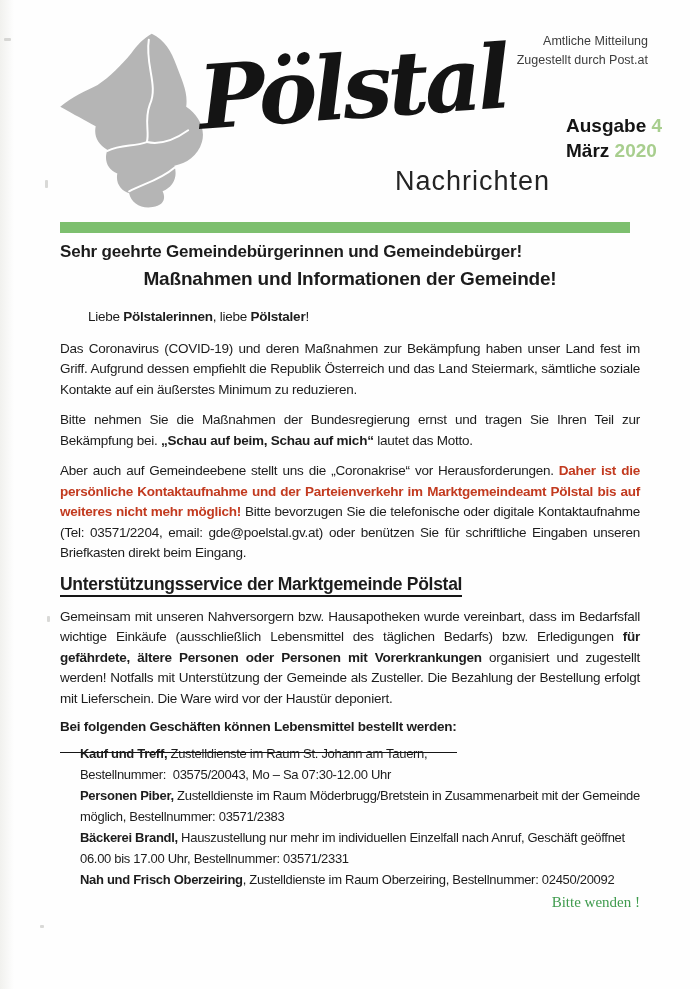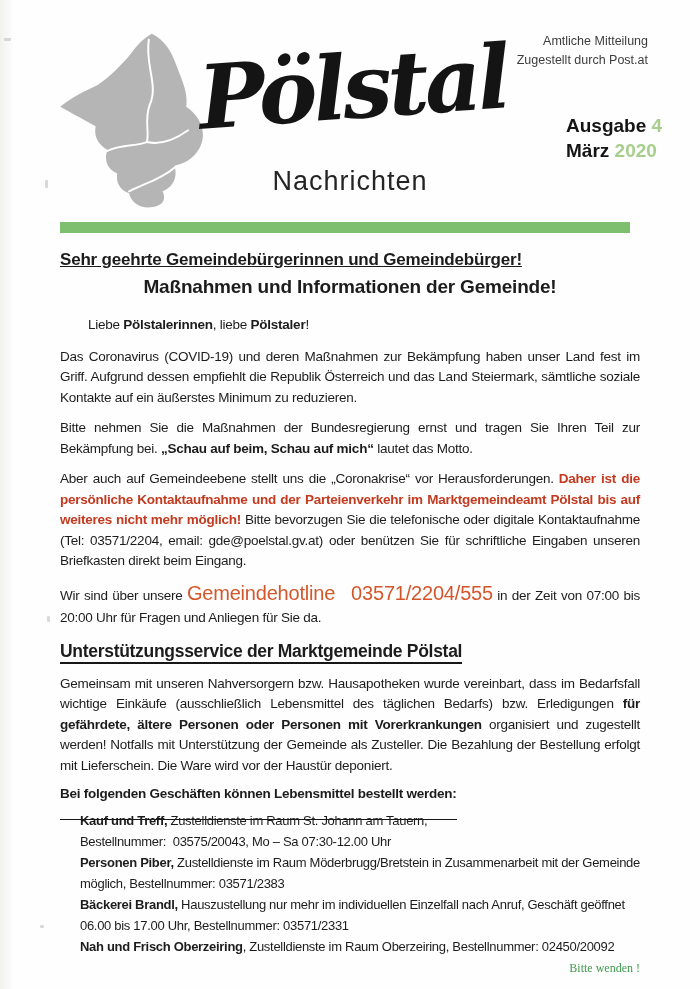--- a/index.html
+++ b/index.html
@@ -16,39 +16,39 @@
   
   .map{position:absolute;left:38px;top:26px;width:198px;height:182px;}
   .script-title{
     position:absolute;left:148px;top:22px;width:410px;height:140px;
     text-align:center;
     font-family:"DejaVu Serif",serif;font-style:italic;font-weight:700;
     font-size:88px;line-height:130px;letter-spacing:-4px;color:#141414;
     transform:rotate(-4deg);
   }
   .subtitle{
-    position:absolute;left:150px;top:166px;width:400px;text-align:center;
+    position:absolute;left:150px;top:166px;width:400px;text-align:right;
     font-size:27px;letter-spacing:1px;color:#242424;
   }
   .notice{
     position:absolute;right:52px;top:32px;text-align:right;
     font-size:12.5px;line-height:19px;color:#3d3d3d;
   }
   .issue-block{
     position:absolute;left:566px;top:113px;
     font-size:19px;font-weight:bold;line-height:25px;color:#141414;
     white-space:nowrap;
   }
   .green-val{color:#a8ce8e;}
   .green-bar{position:absolute;left:60px;top:222px;width:570px;height:11px;background:#7dbf6e;}
   
   .speck{position:absolute;background:#c4c4c2;opacity:.65;border-radius:1px;}
   
   .content{position:absolute;left:60px;top:242px;width:580px;}
-  .greeting{font-size:17px;font-weight:bold;margin:8px 0 6px 0;letter-spacing:-0.2px;text-decoration:underline;}
+  .greeting{font-size:17px;font-weight:bold;margin:0 0 6px 0;letter-spacing:-0.2px;}
   .headline{font-size:19px;font-weight:bold;text-align:center;margin:0 0 17px 0;letter-spacing:-0.2px;}
   p.body{
     font-size:13.5px;line-height:20.5px;letter-spacing:-0.25px;
     text-align:justify;margin:0 0 10px 0;
   }
   p.salutation{text-align:left;margin-bottom:11px;margin-left:28px;}
   .b{font-weight:bold;}
   .alert{color:#c23a1f;font-weight:bold;}
   .hotline{color:#d4572c;font-size:20px;letter-spacing:-0.2px;}
   .hotline-num{margin-left:16px;}
@@ -62,21 +62,21 @@
     font-size:13.5px;font-weight:bold;letter-spacing:-0.25px;margin:0 0 9px 0;
   }
   .lead-in span{border-bottom:1.5px solid #161616;padding-bottom:18px;}
   .shops{margin:0;padding:0 0 0 20px;list-style:none;}
   .shops li{
     font-size:13px;line-height:21px;letter-spacing:-0.3px;margin:0;
   }
   .shop-details{white-space:pre-wrap;text-align:right;}
   .footer-note{
     text-align:right;margin-top:4px;
-    font-family:"Liberation Serif",serif;font-size:12px;color:#3f9b4e;
+    font-family:"Liberation Serif",serif;font-size:15px;color:#3f9b4e;
   }
 </style>
 </head>
 <body>
 
 <div class="page">
 
   <div class="speck" style="left:4px;top:38px;width:7px;height:3px;"></div>
   <div class="speck" style="left:45px;top:180px;width:3px;height:8px;"></div>
   <div class="speck" style="left:47px;top:616px;width:3px;height:6px;"></div>
@@ -117,21 +117,20 @@
     <div class="headline">Maßnahmen und Informationen der Gemeinde!</div>
 
     <p class="body salutation"><span>Liebe </span><span class="b">Pölstalerinnen</span><span>, liebe </span><span class="b">Pölstaler</span><span>!</span></p>
 
     <p class="body">Das Coronavirus (COVID-19) und deren Maßnahmen zur Bekämpfung haben unser Land fest im Griff. Aufgrund dessen empfiehlt die Republik Österreich und das Land Steiermark, sämtliche soziale Kontakte auf ein äußerstes Minimum zu reduzieren.</p>
 
     <p class="body"><span>Bitte nehmen Sie die Maßnahmen der Bundesregierung ernst und tragen Sie Ihren Teil zur Bekämpfung bei. </span><span class="b">„Schau auf beim, Schau auf mich“</span><span> lautet das Motto.</span></p>
 
     <p class="body"><span>Aber auch auf Gemeindeebene stellt uns die „Coronakrise“ vor Herausforderungen. </span><span class="alert">Daher ist die persönliche Kontaktaufnahme und der Parteienverkehr im Marktgemeindeamt Pölstal bis auf weiteres nicht mehr möglich!</span><span> Bitte bevorzugen Sie die telefonische oder digitale Kontaktaufnahme (Tel: 03571/2204, email: gde@poelstal.gv.at) oder benützen Sie für schriftliche Eingaben unseren Briefkasten direkt beim Eingang.</span></p>
 
-    <p class="body hotline-line"><span>Wir sind über unsere </span><span class="hotline">Gemeindehotline</span><span class="hotline hotline-num">03571/2204/555</span><span> in der Zeit von 07:00 bis 20:00 Uhr für Fragen und Anliegen für Sie da.</span></p>
 
     <div class="section-heading"><span>Unterstützungsservice der Marktgemeinde Pölstal</span></div>
 
     <p class="body"><span>Gemeinsam mit unseren Nahversorgern bzw. Hausapotheken wurde vereinbart, dass im Bedarfsfall wichtige Einkäufe (ausschließlich Lebensmittel des täglichen Bedarfs) bzw. Erledigungen </span><span class="b">für gefährdete, ältere Personen oder Personen mit Vorerkrankungen</span><span> organisiert und zugestellt werden! Notfalls mit Unterstützung der Gemeinde als Zusteller. Die Bezahlung der Bestellung erfolgt mit Lieferschein. Die Ware wird vor der Haustür deponiert.</span></p>
 
     <div class="lead-in"><span>Bei folgenden Geschäften können Lebensmittel bestellt werden:</span></div>
 
     <ul class="shops">
       <li><span class="b">Kauf und Treff,</span><span class="shop-details"> Zustelldienste im Raum St. Johann am Tauern,
 Bestellnummer:  03575/20043, Mo – Sa 07:30-12.00 Uhr</span></li>

